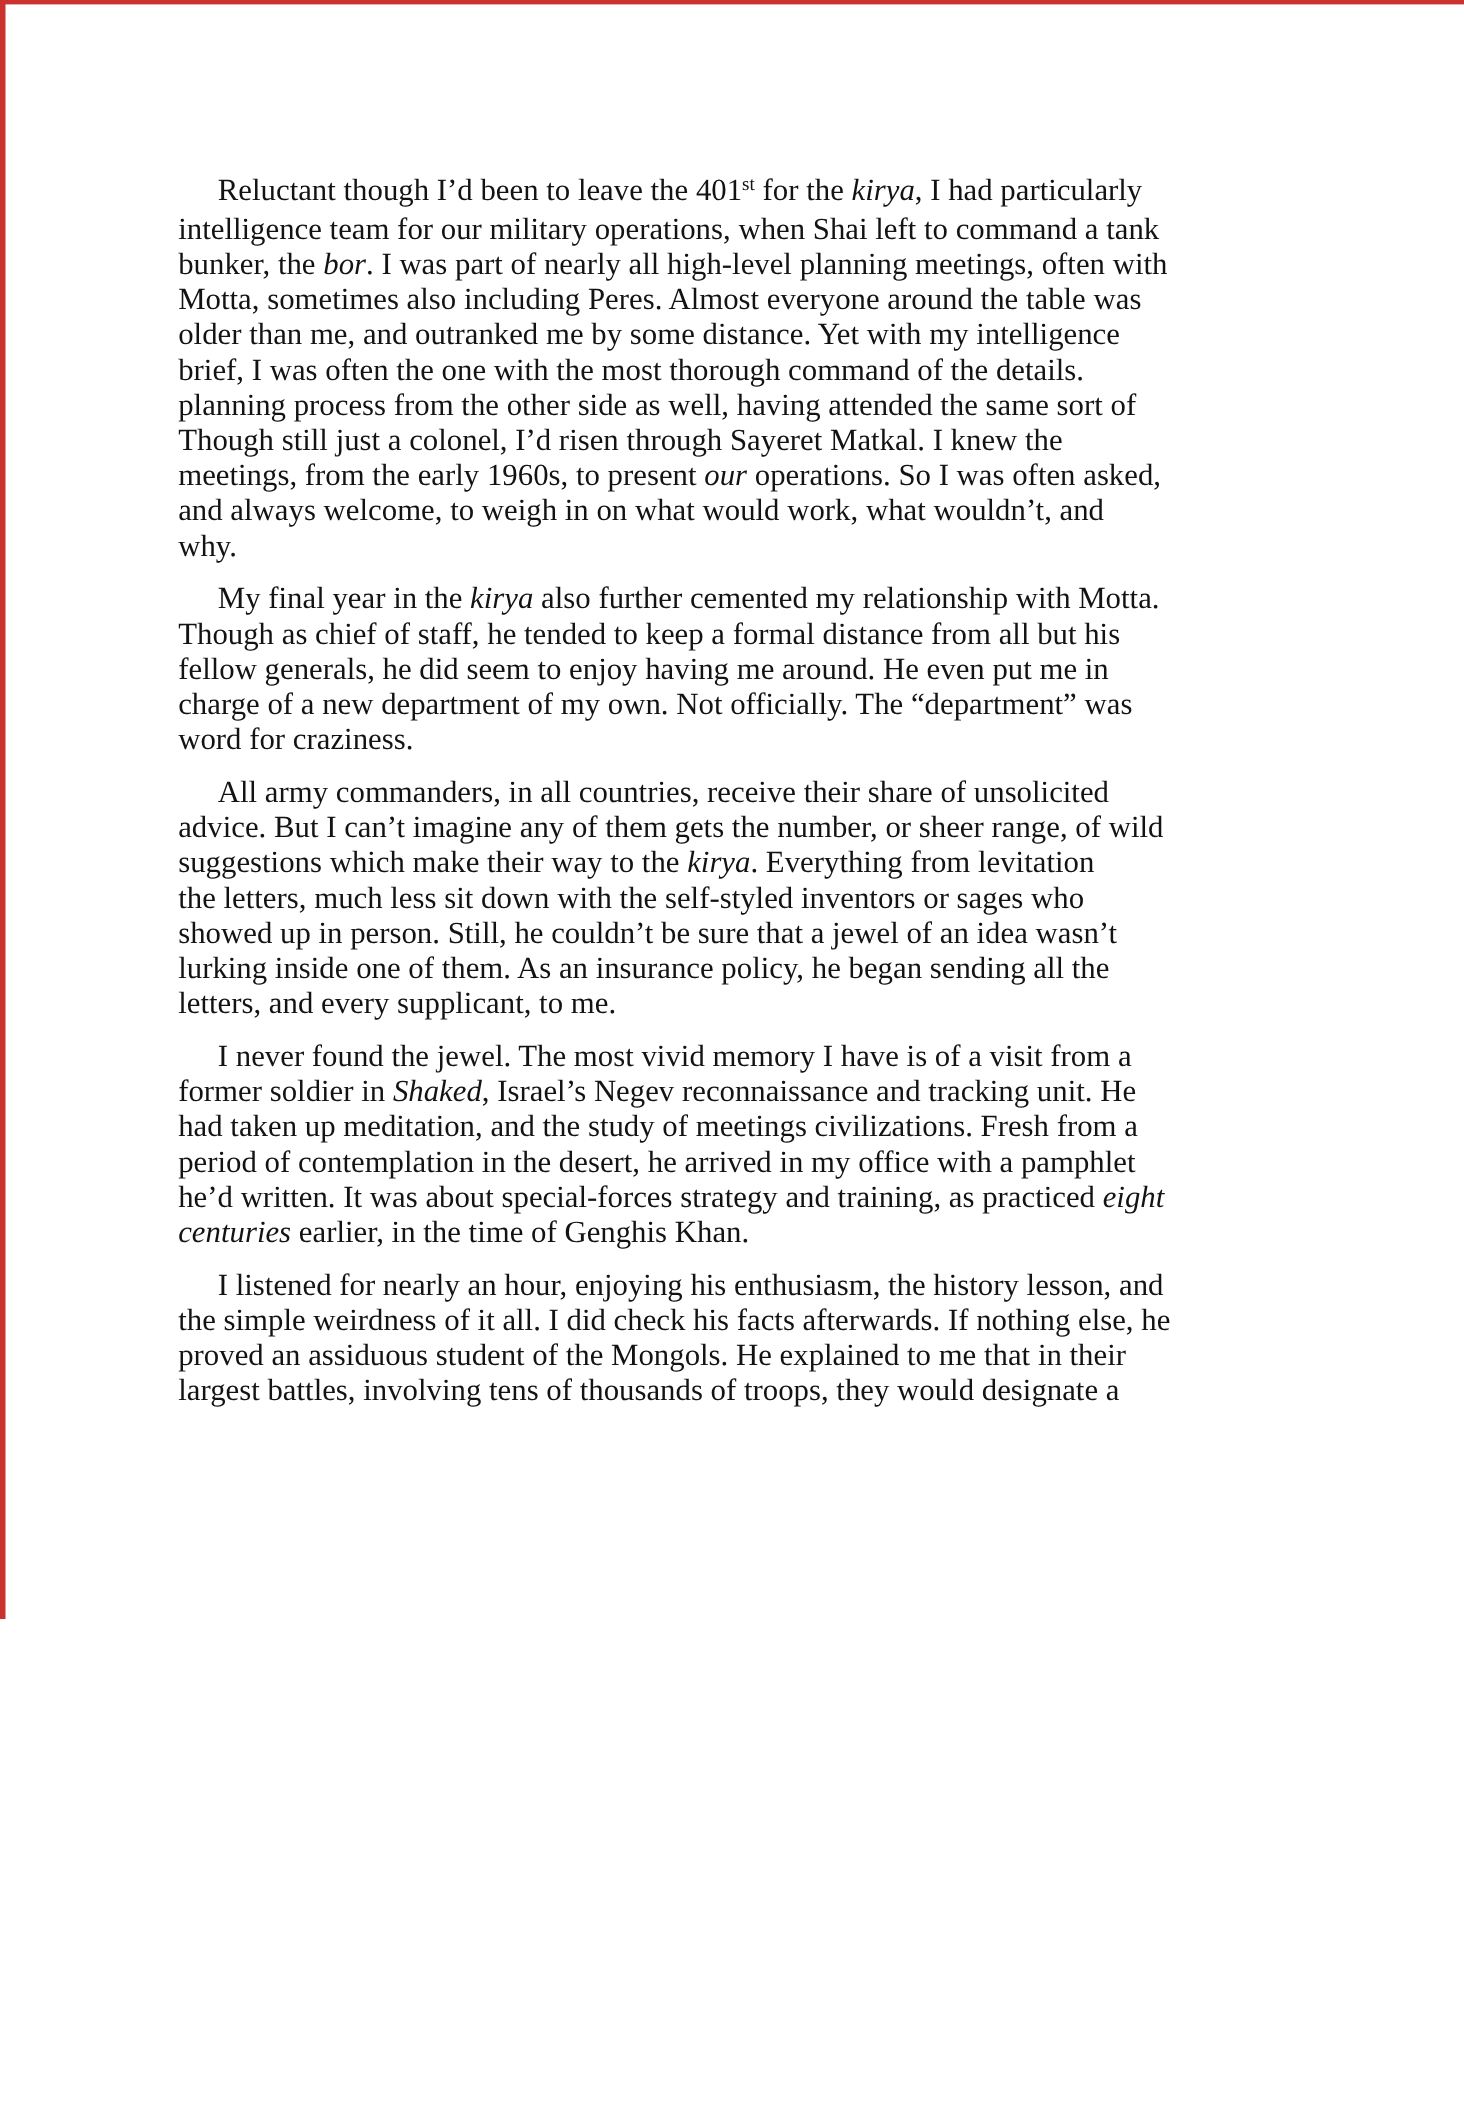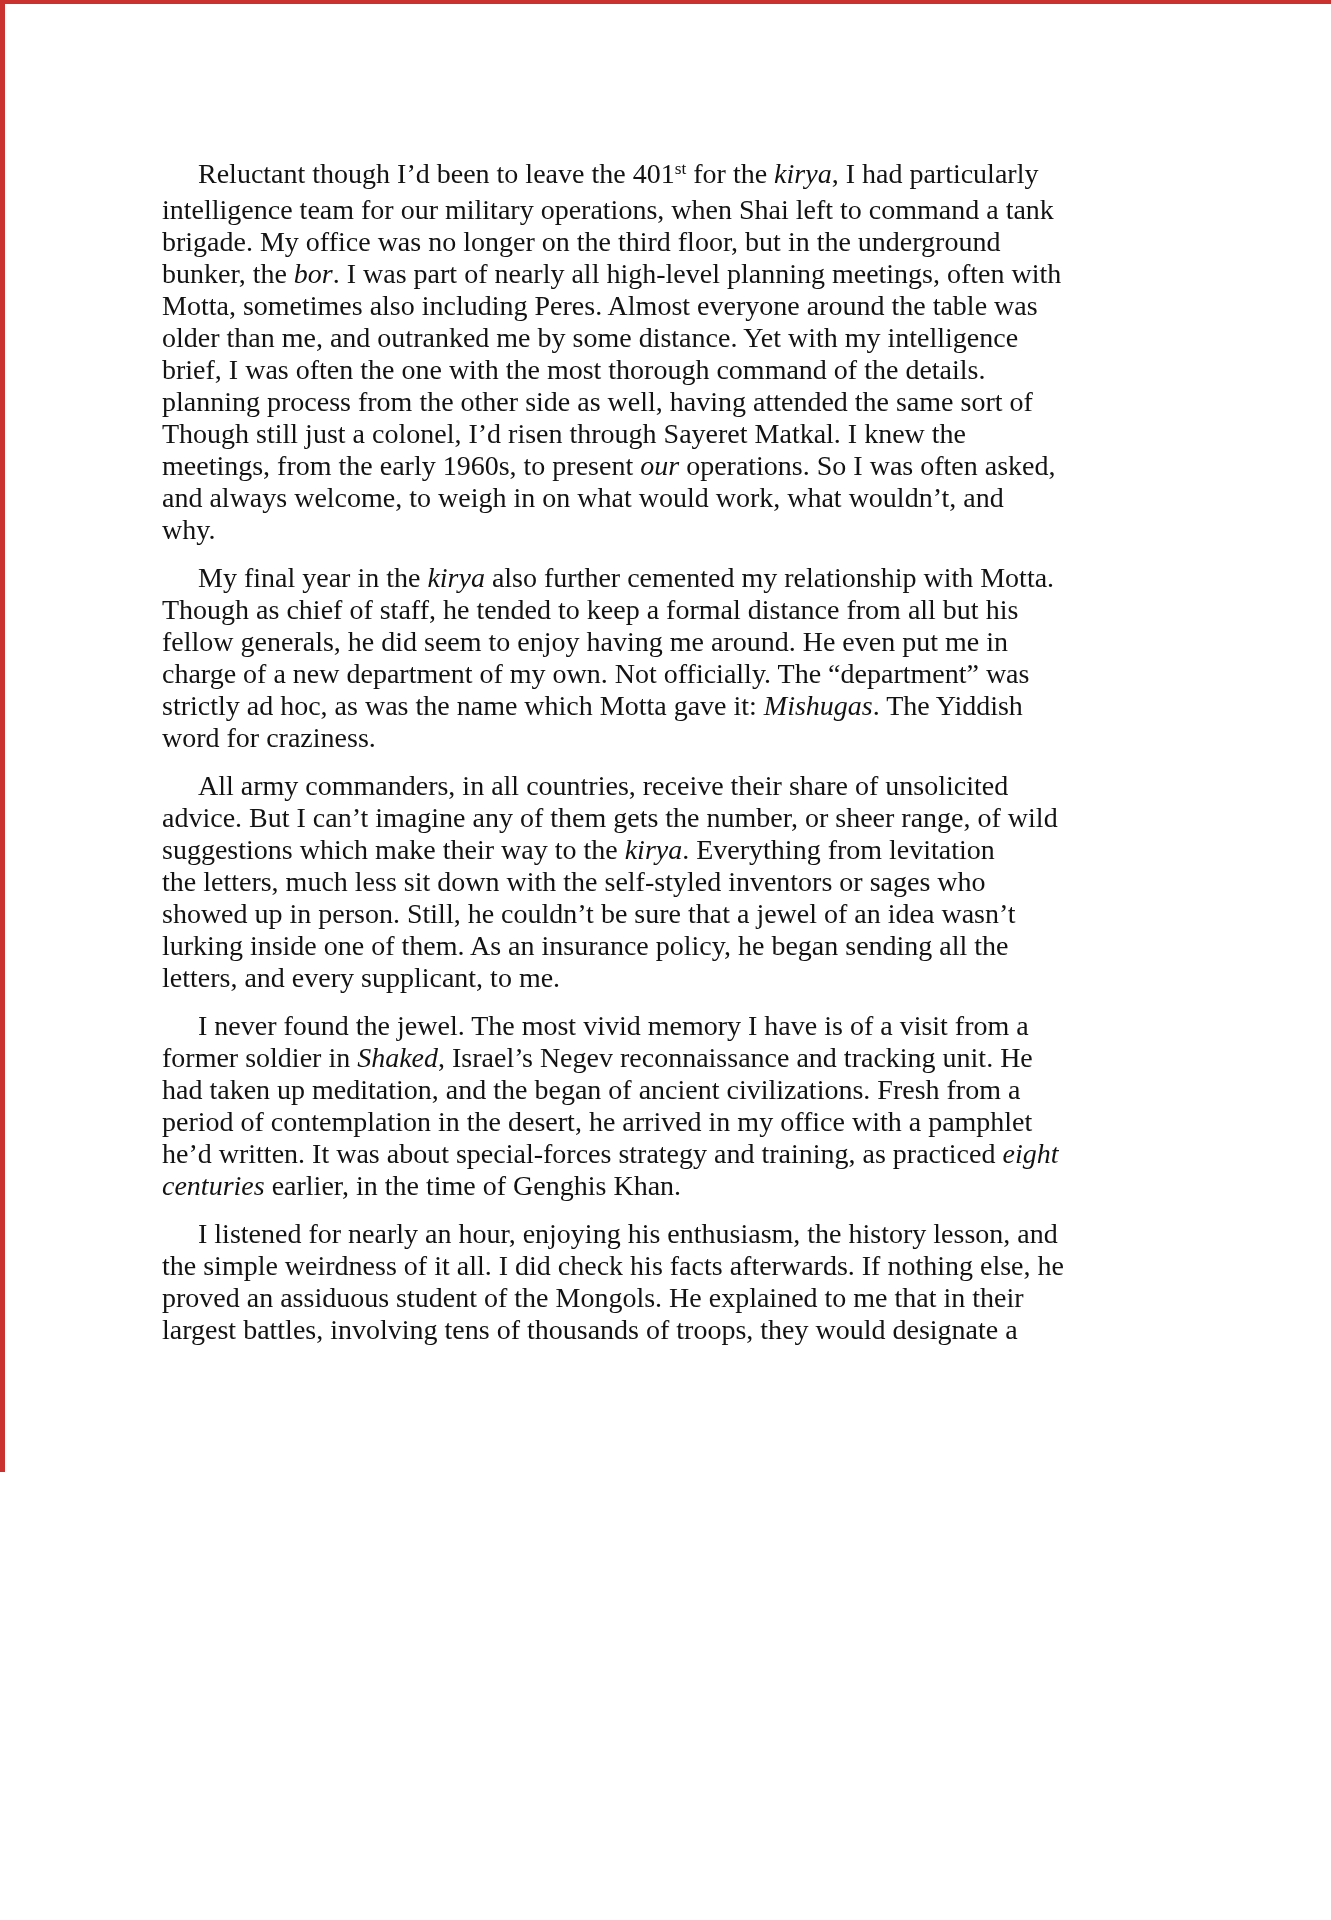--- a/index.html
+++ b/index.html
@@ -62,52 +62,50 @@
 <body>
 
 <div class="page">
   <div class="edge-line-top" style="background: rgb(201, 50, 46);"></div>
   <div class="edge-line-left" style="background: rgb(201, 50, 46);"></div>
 
   <div class="text-block">
       <div class="paragraph">
         <div class="line"><span>Reluctant though I’d been to leave the 401</span><span class="sup">st</span><span> for the </span><span class="it">kirya</span><span>, I had particularly</span></div>
         <div class="line"><span>intelligence team for our military operations, when Shai left to command a tank</span></div>
-        <div class="line"><span>brigade. My office was no longer on the third floor, but in the underground</span></div>
         <div class="line"><span>bunker, the </span><span class="it">bor</span><span>. I was part of nearly all high-level planning meetings, often with</span></div>
         <div class="line"><span>Motta, sometimes also including Peres. Almost everyone around the table was</span></div>
         <div class="line"><span>older than me, and outranked me by some distance. Yet with my intelligence</span></div>
         <div class="line"><span>brief, I was often the one with the most thorough command of the details.</span></div>
         <div class="line"><span>planning process from the other side as well, having attended the same sort of</span></div>
         <div class="line"><span>Though still just a colonel, I’d risen through Sayeret Matkal. I knew the</span></div>
         <div class="line"><span>meetings, from the early 1960s, to present </span><span class="it">our</span><span> operations. So I was often asked,</span></div>
         <div class="line"><span>and always welcome, to weigh in on what would work, what wouldn’t, and</span></div>
         <div class="line"><span>why.</span></div>
       </div>
       <div class="paragraph">
         <div class="line"><span>My final year in the </span><span class="it">kirya</span><span> also further cemented my relationship with Motta.</span></div>
         <div class="line"><span>Though as chief of staff, he tended to keep a formal distance from all but his</span></div>
         <div class="line"><span>fellow generals, he did seem to enjoy having me around. He even put me in</span></div>
         <div class="line"><span>charge of a new department of my own. Not officially. The “department” was</span></div>
-        <div class="line"><span>strictly ad hoc, as was the name which Motta gave it: </span><span class="it">Mishugas</span><span>. The Yiddish</span></div>
         <div class="line"><span>word for craziness.</span></div>
       </div>
       <div class="paragraph">
         <div class="line"><span>All army commanders, in all countries, receive their share of unsolicited</span></div>
         <div class="line"><span>advice. But I can’t imagine any of them gets the number, or sheer range, of wild</span></div>
         <div class="line"><span>suggestions which make their way to the </span><span class="it">kirya</span><span>. Everything from levitation</span></div>
         <div class="line"><span>the letters, much less sit down with the self-styled inventors or sages who</span></div>
         <div class="line"><span>showed up in person. Still, he couldn’t be sure that a jewel of an idea wasn’t</span></div>
         <div class="line"><span>lurking inside one of them. As an insurance policy, he began sending all the</span></div>
         <div class="line"><span>letters, and every supplicant, to me.</span></div>
       </div>
       <div class="paragraph">
         <div class="line"><span>I never found the jewel. The most vivid memory I have is of a visit from a</span></div>
         <div class="line"><span>former soldier in </span><span class="it">Shaked</span><span>, Israel’s Negev reconnaissance and tracking unit. He</span></div>
-        <div class="line"><span>had taken up meditation, and the began of ancient civilizations. Fresh from a</span></div>
+        <div class="line"><span>had taken up meditation, and the study of meetings civilizations. Fresh from a</span></div>
         <div class="line"><span>period of contemplation in the desert, he arrived in my office with a pamphlet</span></div>
         <div class="line"><span>he’d written. It was about special-forces strategy and training, as practiced </span><span class="it">eight</span></div>
         <div class="line"><span class="it">centuries</span><span> earlier, in the time of Genghis Khan.</span></div>
       </div>
       <div class="paragraph">
         <div class="line"><span>I listened for nearly an hour, enjoying his enthusiasm, the history lesson, and</span></div>
         <div class="line"><span>the simple weirdness of it all. I did check his facts afterwards. If nothing else, he</span></div>
         <div class="line"><span>proved an assiduous student of the Mongols. He explained to me that in their</span></div>
         <div class="line"><span>largest battles, involving tens of thousands of troops, they would designate a</span></div>
       </div>

